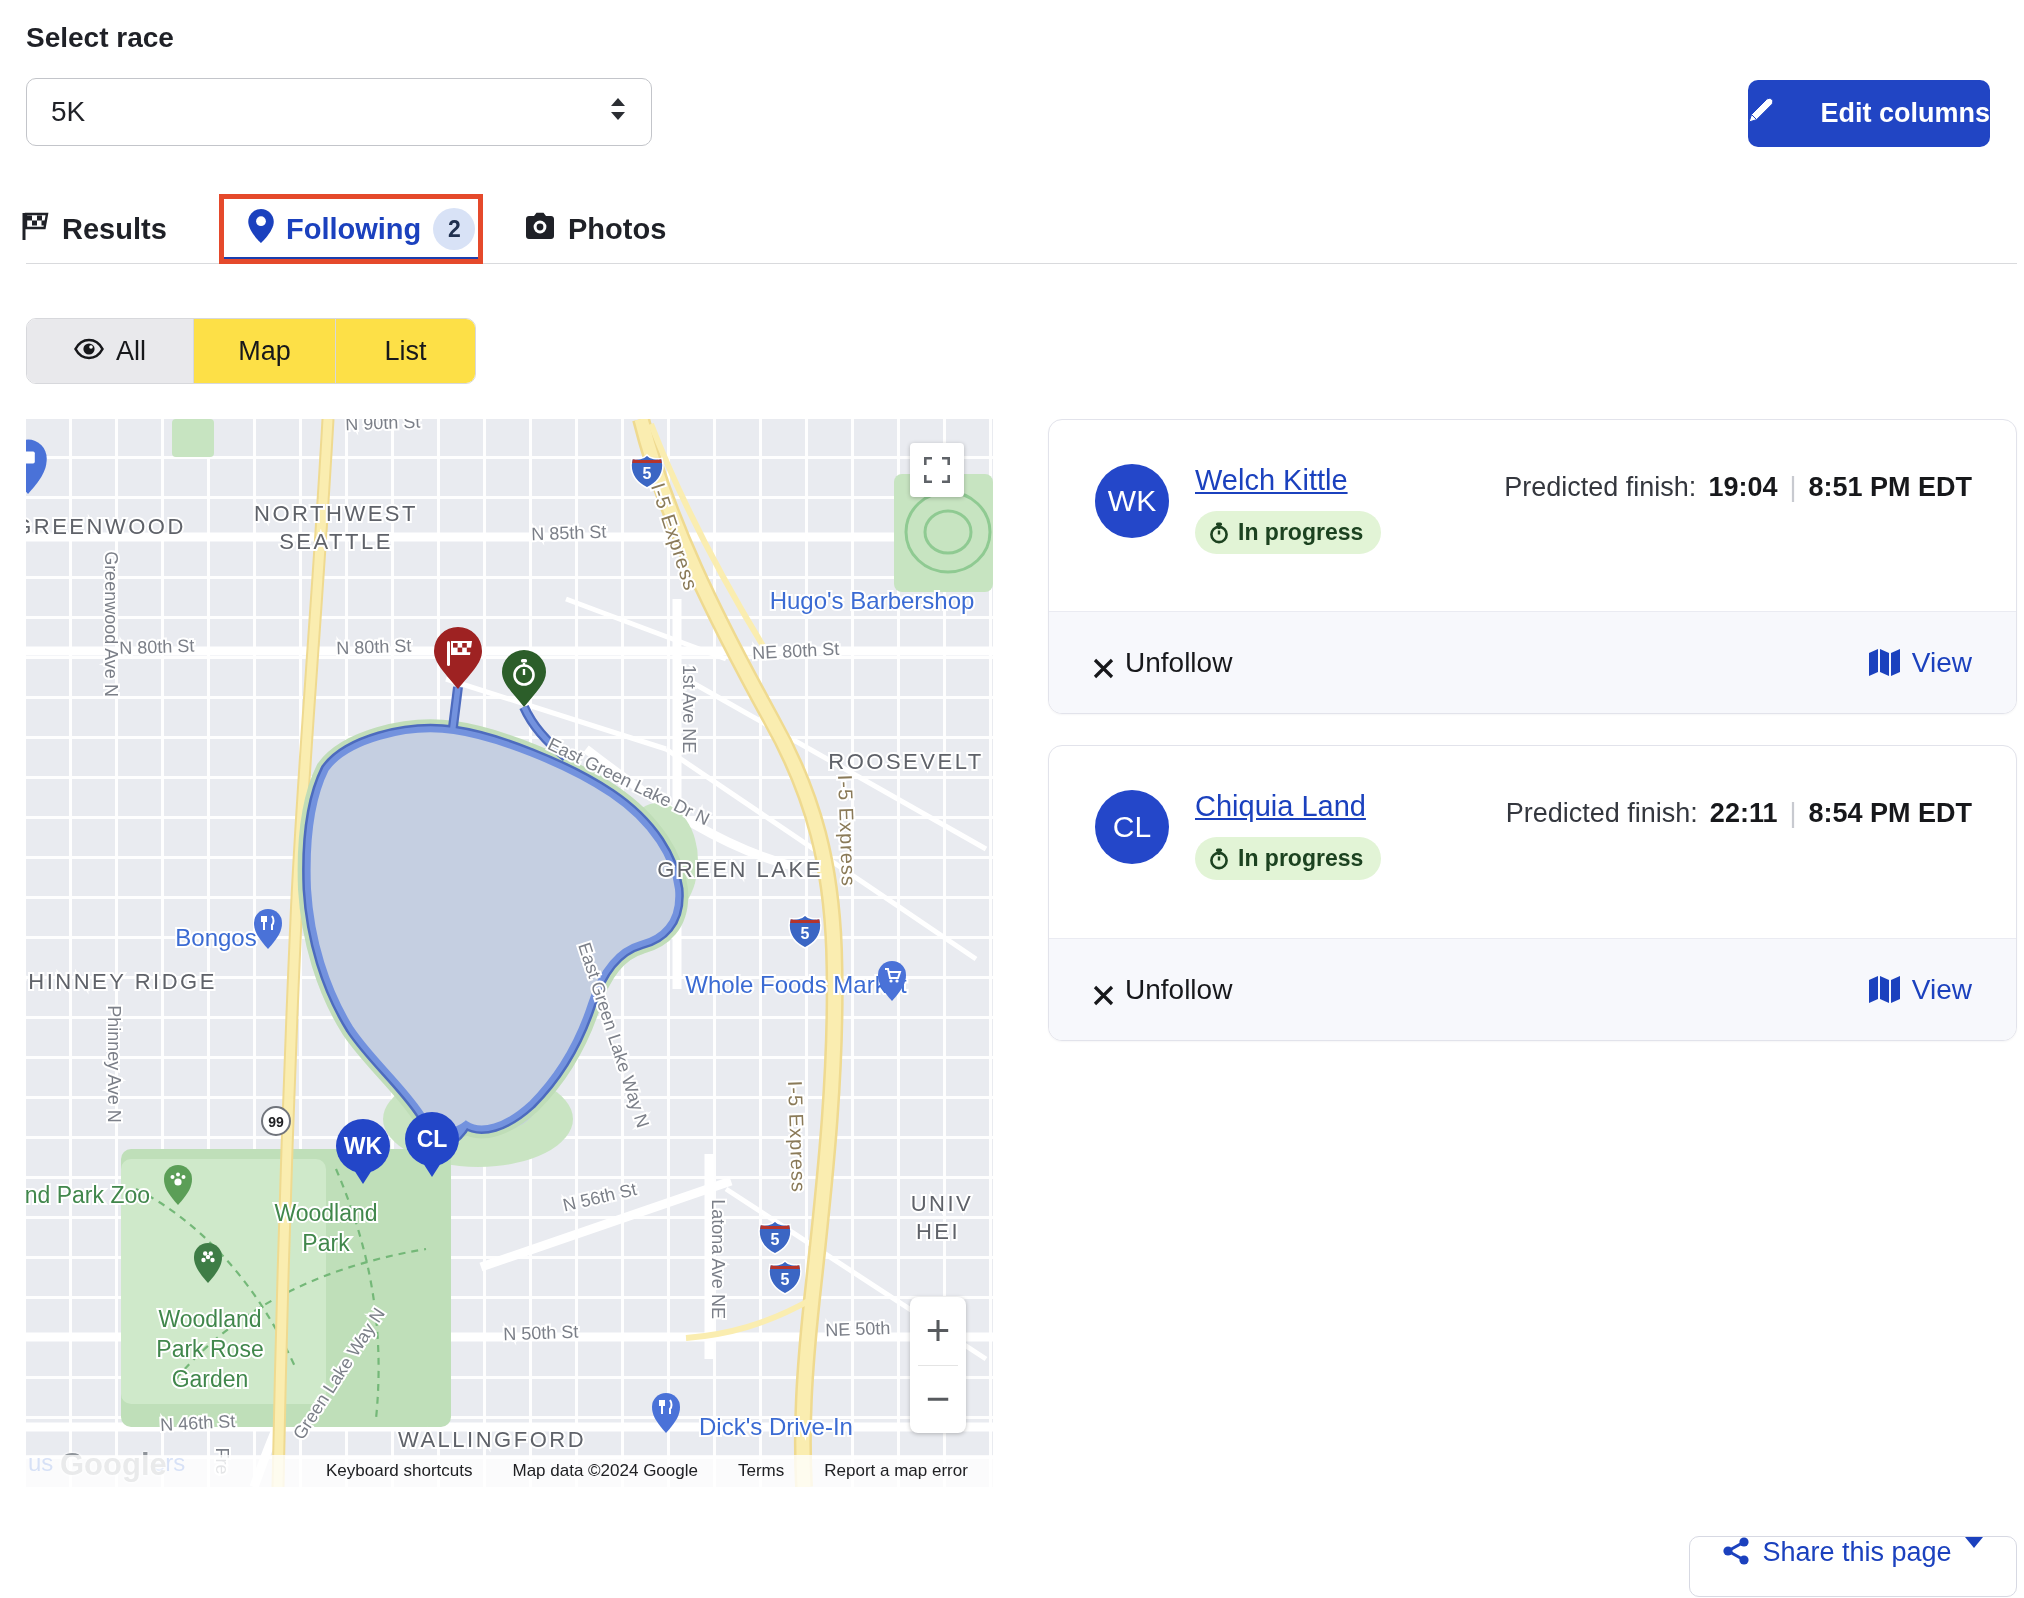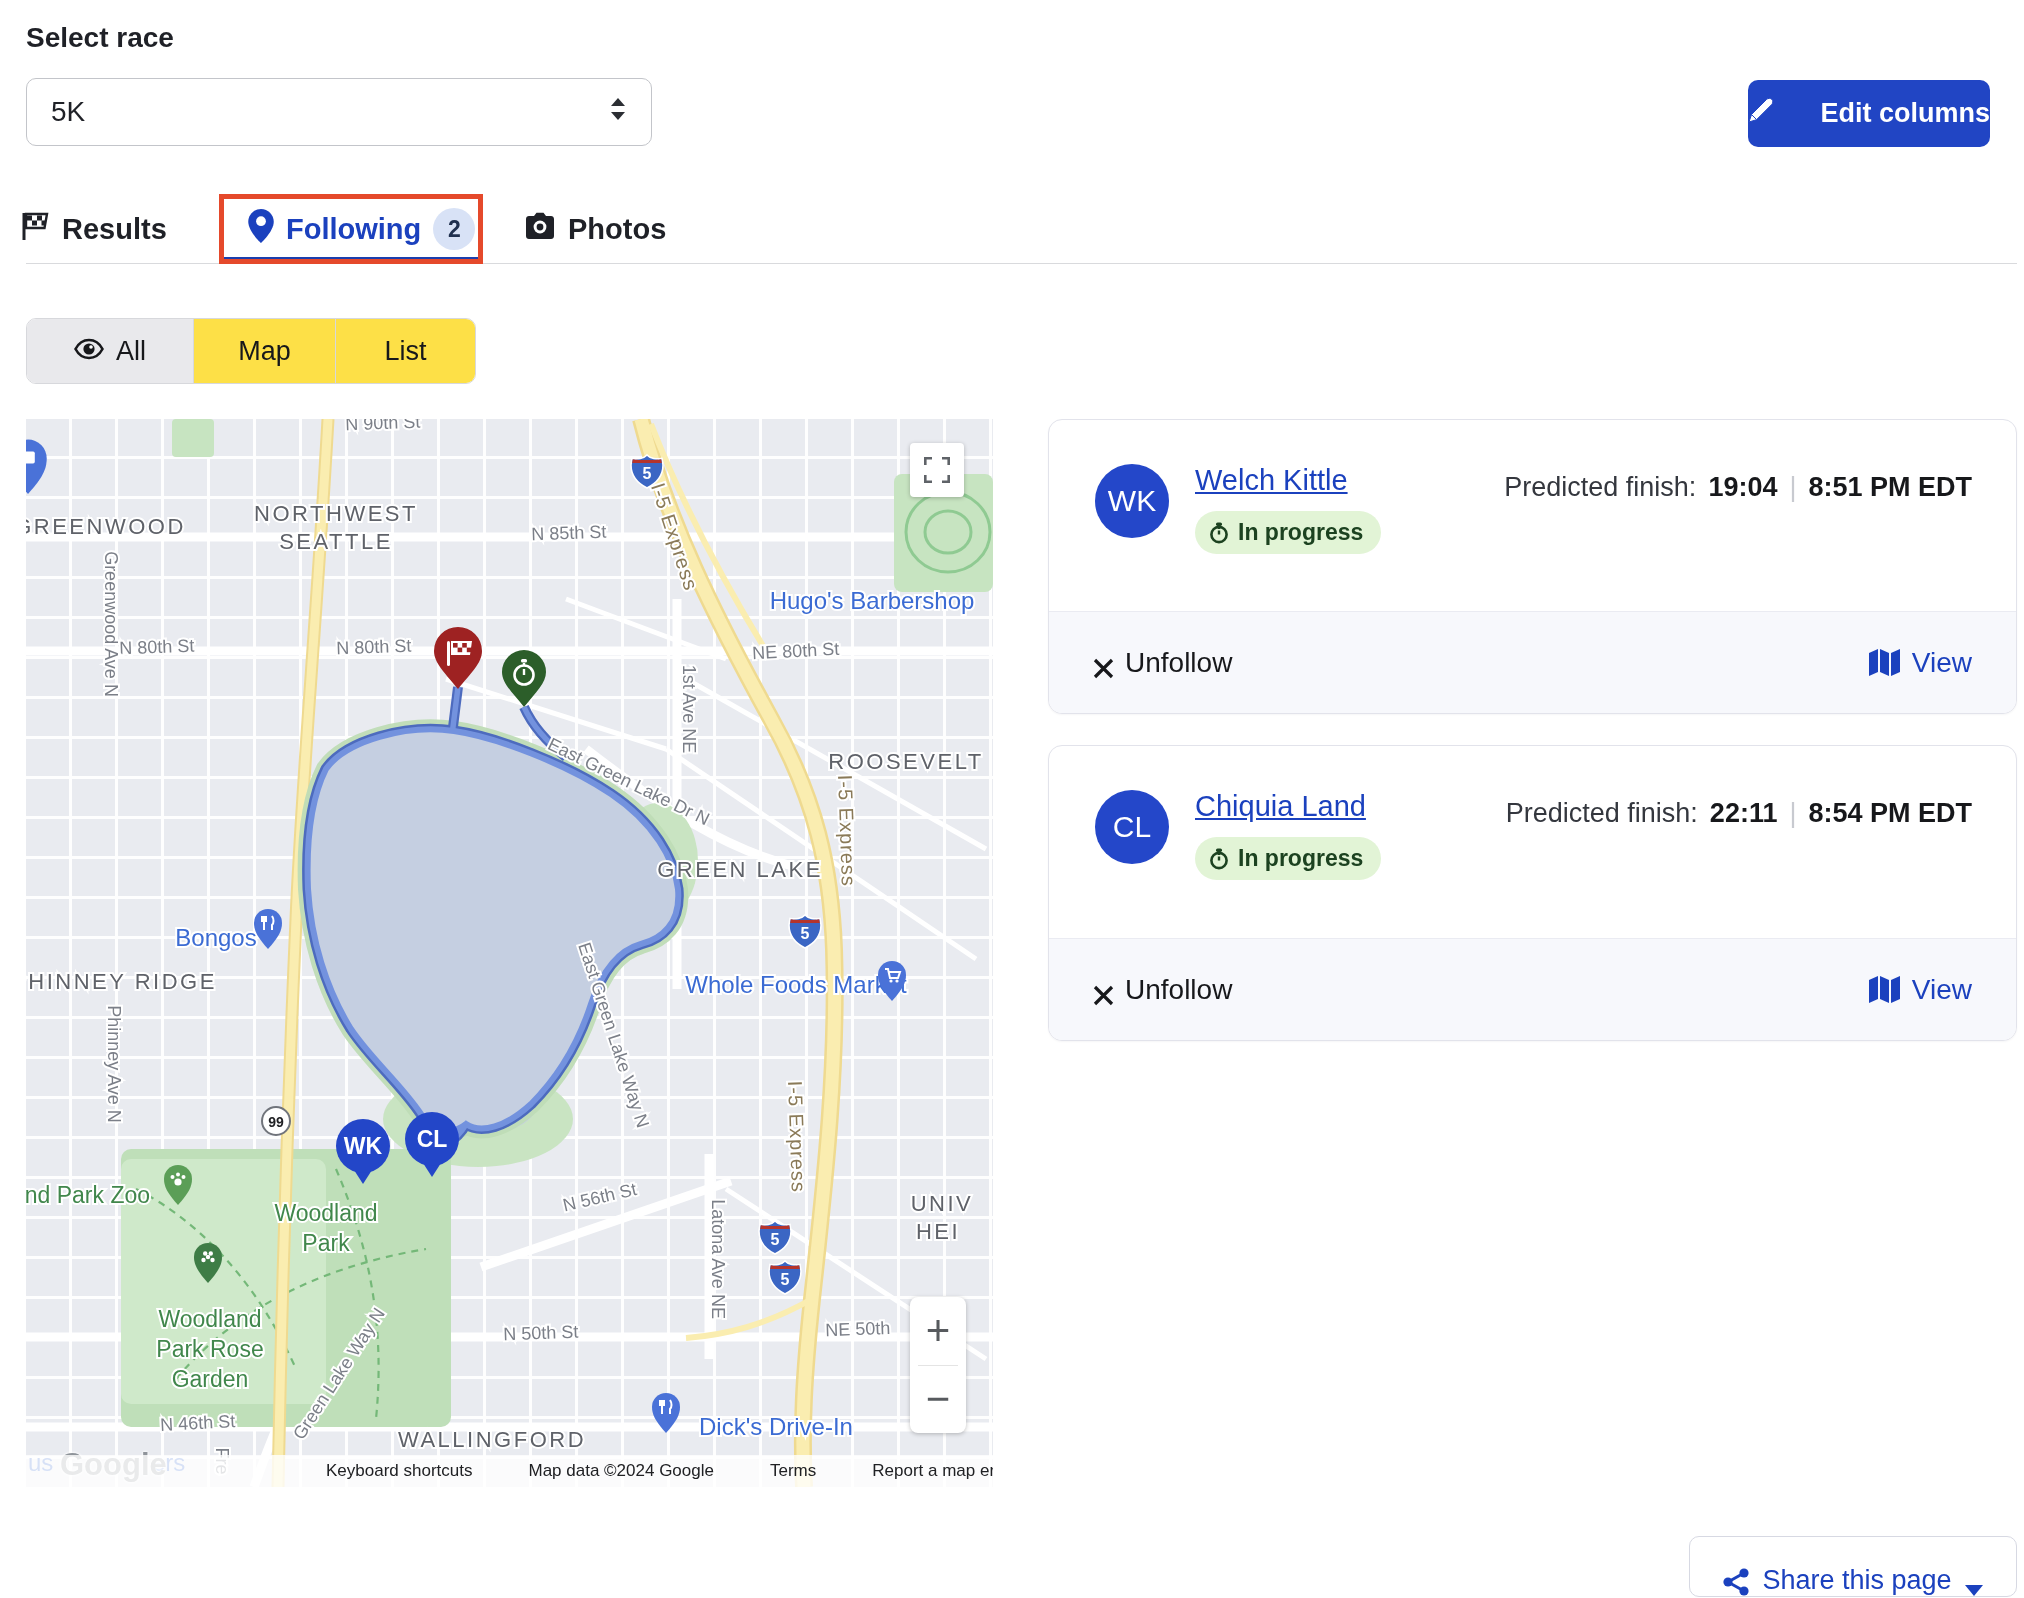--- a/index.html
+++ b/index.html
@@ -52,21 +52,21 @@
   .ml-hwy { fill:#8A7A58; font-size:20px; letter-spacing:1px; }
   .fullscreen-btn { position:absolute; left:884px; top:24px; width:54px; height:54px; background:#fff;
     border-radius:4px; box-shadow:0 1px 4px rgba(0,0,0,.25); display:flex; align-items:center; justify-content:center; cursor:pointer; }
   .zoomctrl { position:absolute; left:884px; top:878px; width:56px; height:136px; background:#fff;
     border-radius:8px; box-shadow:0 1px 4px rgba(0,0,0,.25); display:flex; flex-direction:column; }
   .zoomctrl button { flex:1; border:none; background:transparent; font-size:42px; color:#575A5E;
     cursor:pointer; line-height:1; font-family:"Liberation Sans",sans-serif; }
   .zoomctrl .zdiv { height:1px; background:#E4E4E4; margin:0 8px; }
   .attribution { position:absolute; left:0; right:0; bottom:0; height:32px;
     background:rgba(255,255,255,.8); display:flex; align-items:center; font-size:17px; color:#202124;
-    padding-left:300px; gap:56px; white-space:nowrap; }
+    padding-left:300px; gap:40px; white-space:nowrap; }
   .google-logo { position:absolute; left:34px; bottom:4px; font-size:31px; font-weight:700;
     color:#8F949A; letter-spacing:0px; text-shadow:0 0 3px #fff, 0 0 3px #fff; }
   .poi-frag { position:absolute; bottom:10px; font-size:24px; font-weight:500; color:#3B6BD3; }
   .poi-frag.left { left:2px; } .poi-frag.right { left:126px; }
 
   
   .card { position:absolute; left:1048px; width:969px; background:#fff;
     border:1px solid #E2E3EB; border-radius:14px; box-shadow:0 1px 2px rgba(16,24,40,.04); }
   .card1 { top:419px; height:295px; } .card2 { top:745px; height:296px; }
   .card-header { position:relative; padding:44px 44px 0 46px; display:flex; }
@@ -82,21 +82,21 @@
   .predicted b { color:#17181B; }
   .pipe { color:#C8CAD0; }
   .card-footer { position:absolute; left:0; right:0; bottom:0; height:102px; background:#F7F8FC;
     border-top:1px solid #EAEBF2; border-radius:0 0 13px 13px;
     display:flex; align-items:center; justify-content:space-between; padding:0 44px; }
   .unfollow { display:flex; align-items:flex-end; gap:11px; font-size:28px; color:#17181B; cursor:pointer; }
   .viewlink { display:flex; align-items:center; gap:12px; font-size:28px; color:#1B41BE; font-weight:500; cursor:pointer; }
 
   
   .share-btn { position:absolute; left:1689px; top:1536px; width:328px; height:61px; background:#fff;
-    border:1px solid #D7D9E3; border-radius:10px; display:flex; align-items:flex-end; justify-content:center;
+    border:1px solid #D7D9E3; border-radius:10px; display:flex; align-items:flex-start; justify-content:center;
     gap:13px; font-size:27px; color:#1B41BE; font-weight:500; cursor:pointer; }
   .caret-down { width:0; height:0; border-left:9px solid transparent; border-right:9px solid transparent;
     border-top:11px solid #1B41BE; }
 </style>
 </head>
 <body>
 
 <div class="page">
 
   <div class="select-label">Select race</div>

